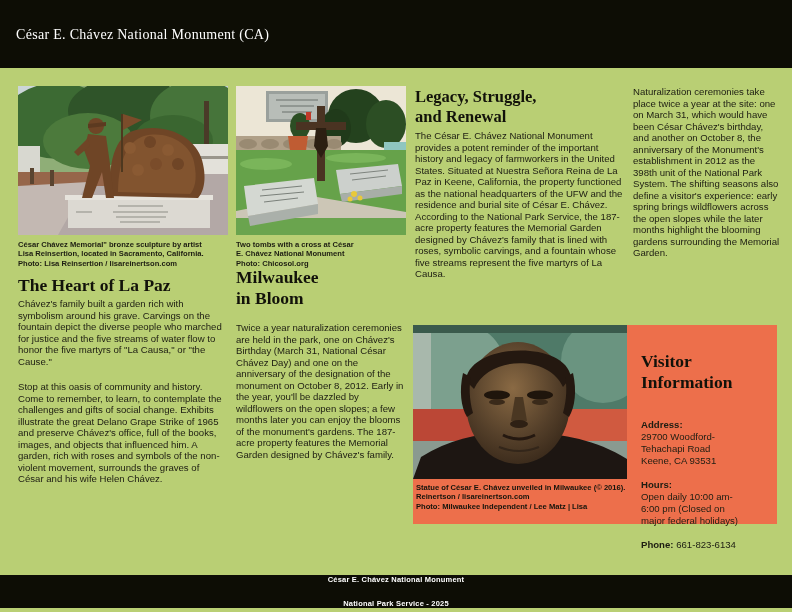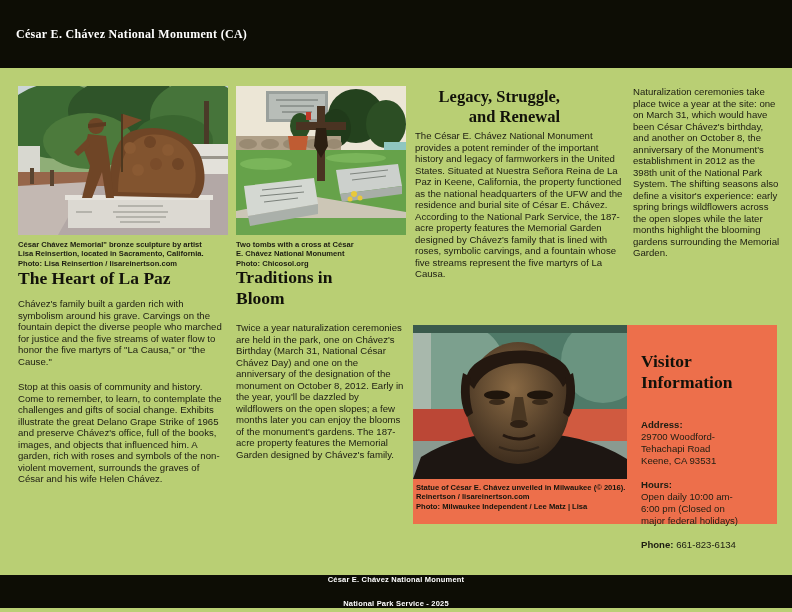--- a/index.html
+++ b/index.html
@@ -7,22 +7,22 @@
     position:relative; width:792px; height:612px; overflow:hidden;
     background:#b9cf74;
     font-family:"Liberation Sans", sans-serif;
     color:#1d1d12;
   }
   
   .bar { position:absolute; left:0; width:792px; background:#0d0d05; }
   .header { top:0; height:68px; }
   .header-title {
     position:absolute; left:16px; top:27px; color:#ffffff;
-    font-family:"Liberation Serif", serif; font-weight:bold;
-    font-size:12px; letter-spacing:0.3px; white-space:nowrap;
+    font-family:"Liberation Serif", serif; font-weight:normal;
+    font-size:14px; letter-spacing:0.3px; white-space:nowrap;
   }
   .footer { top:575px; height:33px; display:flex; align-items:center;
     justify-content:space-between; padding:0 15px; box-sizing:border-box;flex-direction:column; }
   .footer span { color:#ffffff; font-size:7.5px; font-weight:bold; letter-spacing:0.2px; }
 
   
   .abs { position:absolute; }
   .caption { font-size:7.6px; line-height:9.4px; font-weight:600; color:#1d1d12; }
   .h-serif { font-family:"Liberation Serif", serif; font-weight:bold; color:#12120a; }
   .h1 { font-size:17.5px; line-height:20.5px; }
@@ -153,33 +153,33 @@
           <circle cx="114" cy="113" r="2.5"></circle>
       </g>
     </svg>
   </div>
 
   <div class="abs caption" style="left:18px; top:240px; width:215px;">
     <div>César Chávez Memorial" bronze sculpture by artist</div>
     <div>Lisa Reinsertion, located in Sacramento, California.</div>
     <div>Photo: Lisa Reinsertion / lisareinertson.com</div>
   </div>
-  <div class="abs h-serif h1" style="left:18px; top:268px; width:212px;">The Heart of La Paz</div>
+  <div class="abs h-serif h1" style="left:18px; top:275px; width:212px;">The Heart of La Paz</div>
   <div class="abs body-text" style="left:18px; top:298px; width:206px;">Chávez's family built a garden rich with symbolism around his grave. Carvings on the fountain depict the diverse people who marched for justice and the five streams of water flow to honor the five martyrs of "La Causa," or "the Cause."</div>
   <div class="abs body-text" style="left:18px; top:381px; width:208px;">Stop at this oasis of community and history. Come to remember, to learn, to contemplate the challenges and gifts of social change. Exhibits illustrate the great Delano Grape Strike of 1965 and preserve Chávez's office, full of the books, images, and objects that influenced him. A garden, rich with roses and symbols of the non-violent movement, surrounds the graves of César and his wife Helen Chávez.</div>
 
   <div class="abs caption" style="left:236px; top:240px; width:160px;">
     <div>Two tombs with a cross at César</div>
     <div>E. Chávez National Monument</div>
     <div>Photo: Chicosol.org</div>
   </div>
-  <div class="abs h-serif h1" style="left:236px; top:267px; width:100px;">Traditions in Bloom</div>
+  <div class="abs h-serif h1" style="left:236px; top:267px; width:100px;">Milwaukee in Bloom</div>
   <div class="abs body-text" style="left:236px; top:322px; width:168px;">Twice a year naturalization ceremonies are held in the park, one on Chávez's Birthday (March 31, National César Chávez Day) and one on the anniversary of the designation of the monument on October 8, 2012. Early in the year, you'll be dazzled by wildflowers on the open slopes; a few months later you can enjoy the blooms of the monument's gardens. The 187-acre property features the Memorial Garden designed by Chávez's family.</div>
 
-  <div class="abs h-serif h2" style="left:415px; top:87px; width:145px;text-align:right;">Legacy, Struggle, and Renewal</div>
+  <div class="abs h-serif h2" style="left:415px; top:87px; width:145px;">Legacy, Struggle, and Renewal</div>
   <div class="abs body-text" style="left:415px; top:130px; width:210px;">The César E. Chávez National Monument provides a potent reminder of the important history and legacy of farmworkers in the United States. Situated at Nuestra Señora Reina de La Paz in Keene, California, the property functioned as the national headquarters of the UFW and the residence and burial site of César E. Chávez. According to the National Park Service, the 187-acre property features the Memorial Garden designed by Chávez's family that is lined with roses, symbolic carvings, and a fountain whose five streams represent the five martyrs of La Causa.</div>
 
   <div class="abs body-text" style="left:633px; top:86px; width:148px;">Naturalization ceremonies take place twice a year at the site: one on March 31, which would have been César Chávez's birthday, and another on October 8, the anniversary of the Monument's establishment in 2012 as the 398th unit of the National Park System. The shifting seasons also define a visitor's experience: early spring brings wildflowers across the open slopes while the later months highlight the blooming gardens surrounding the Memorial Garden.</div>
 
   <div class="visitor-box">
     <div class="photo" style="left:0; top:0; width:214px; height:154px;">
       <svg width="214" height="154" viewBox="0 0 214 154">
         <defs>
           <radialGradient id="bronze" cx="45%" cy="38%" r="75%">
             <stop offset="0%" stop-color="#8a6a44"></stop>

